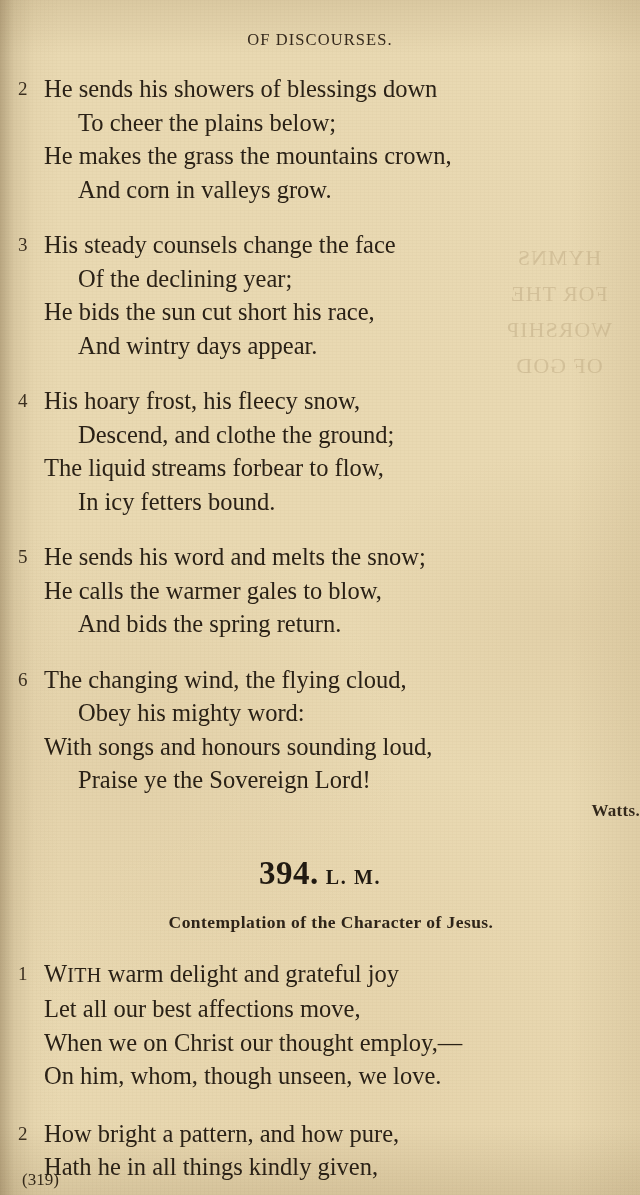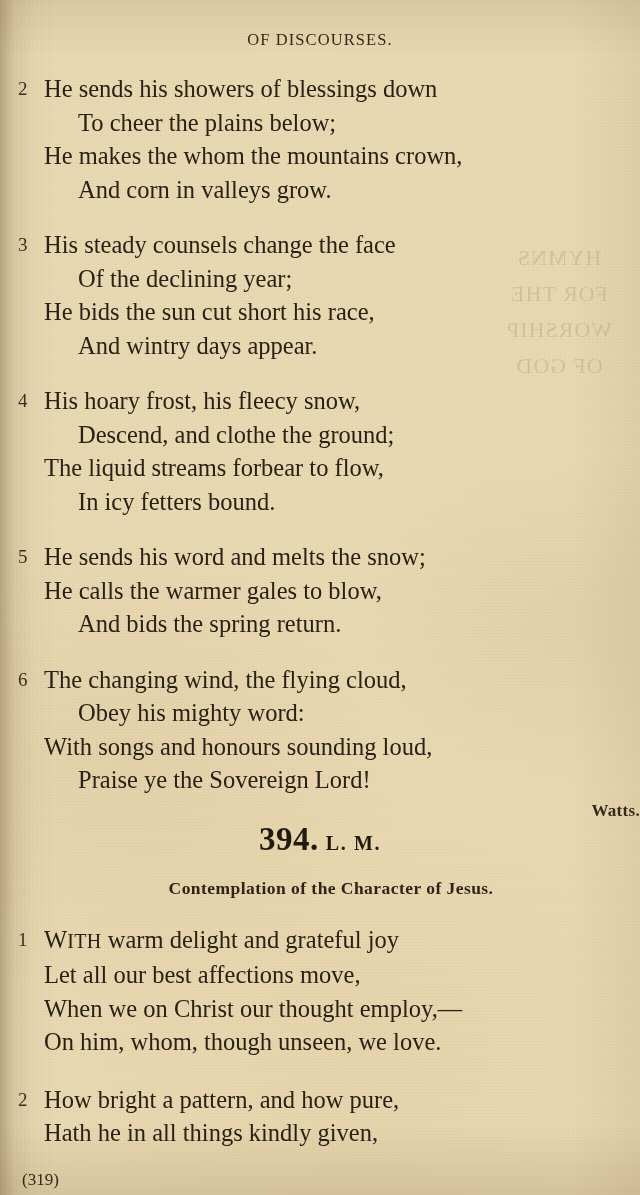--- a/index.html
+++ b/index.html
@@ -107,20 +107,21 @@
     margin-top: 4px;
     font-size: 17px;
     color: #33281b;
     font-weight: bold;
     letter-spacing: 0.3px;
   }
 
   
   .hymn-heading {
     text-align: center;
+    margin-top: 34px;
   }
   .hymn-heading .number {
     font-size: 33px;
     font-weight: bold;
     letter-spacing: 0.5px;
     color: #211a11;
   }
   .hymn-heading .meter {
     font-size: 20px;
     font-weight: bold;
@@ -177,21 +178,21 @@
 
     <div class="running-head">OF DISCOURSES.</div>
 
     <div class="hymn hymn-cm">
 
       <div class="stanza">
         <div class="stanza-num">2</div>
         <div class="lines">
           <div class="line">He sends his showers of blessings down</div>
           <div class="line indent">To cheer the plains below;</div>
-          <div class="line">He makes the whom the mountains crown,</div>
+          <div class="line">He makes the grass the mountains crown,</div>
           <div class="line indent">And corn in valleys grow.</div>
         </div>
       </div>
 
       <div class="stanza">
         <div class="stanza-num">3</div>
         <div class="lines">
           <div class="line">His steady counsels change the face</div>
           <div class="line indent">Of the declining year;</div>
           <div class="line">He bids the sun cut short his race,</div>

